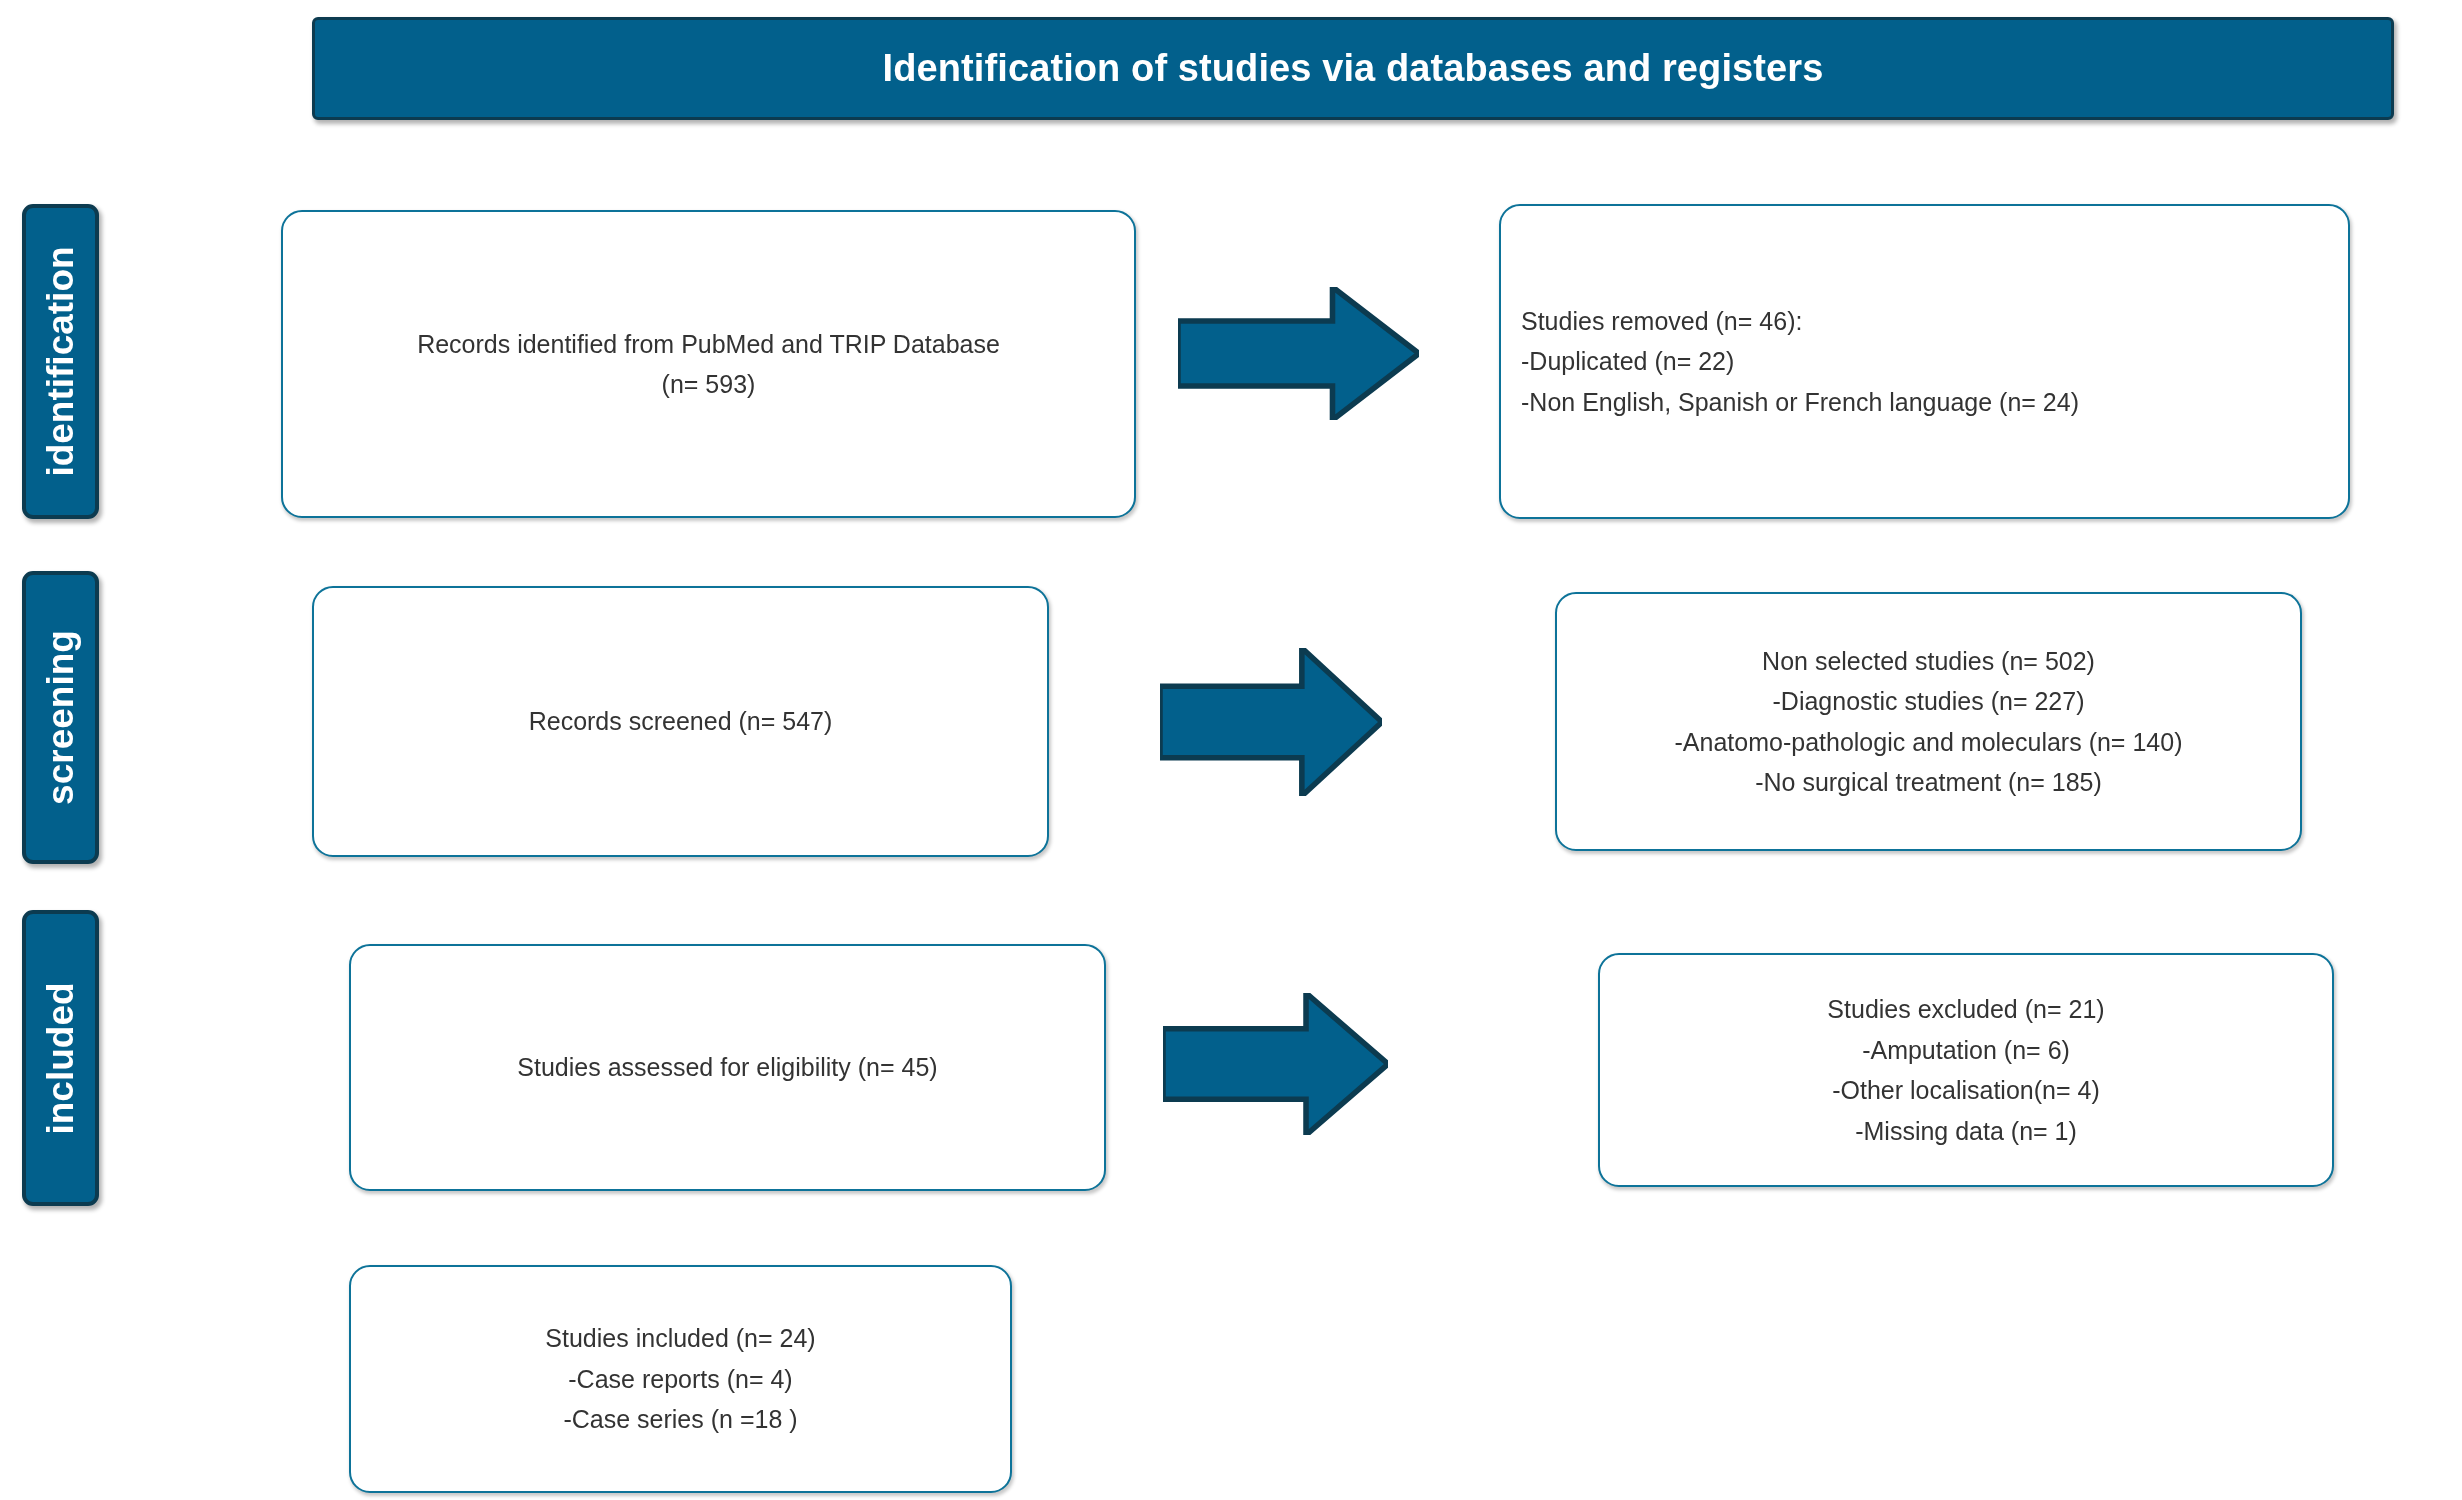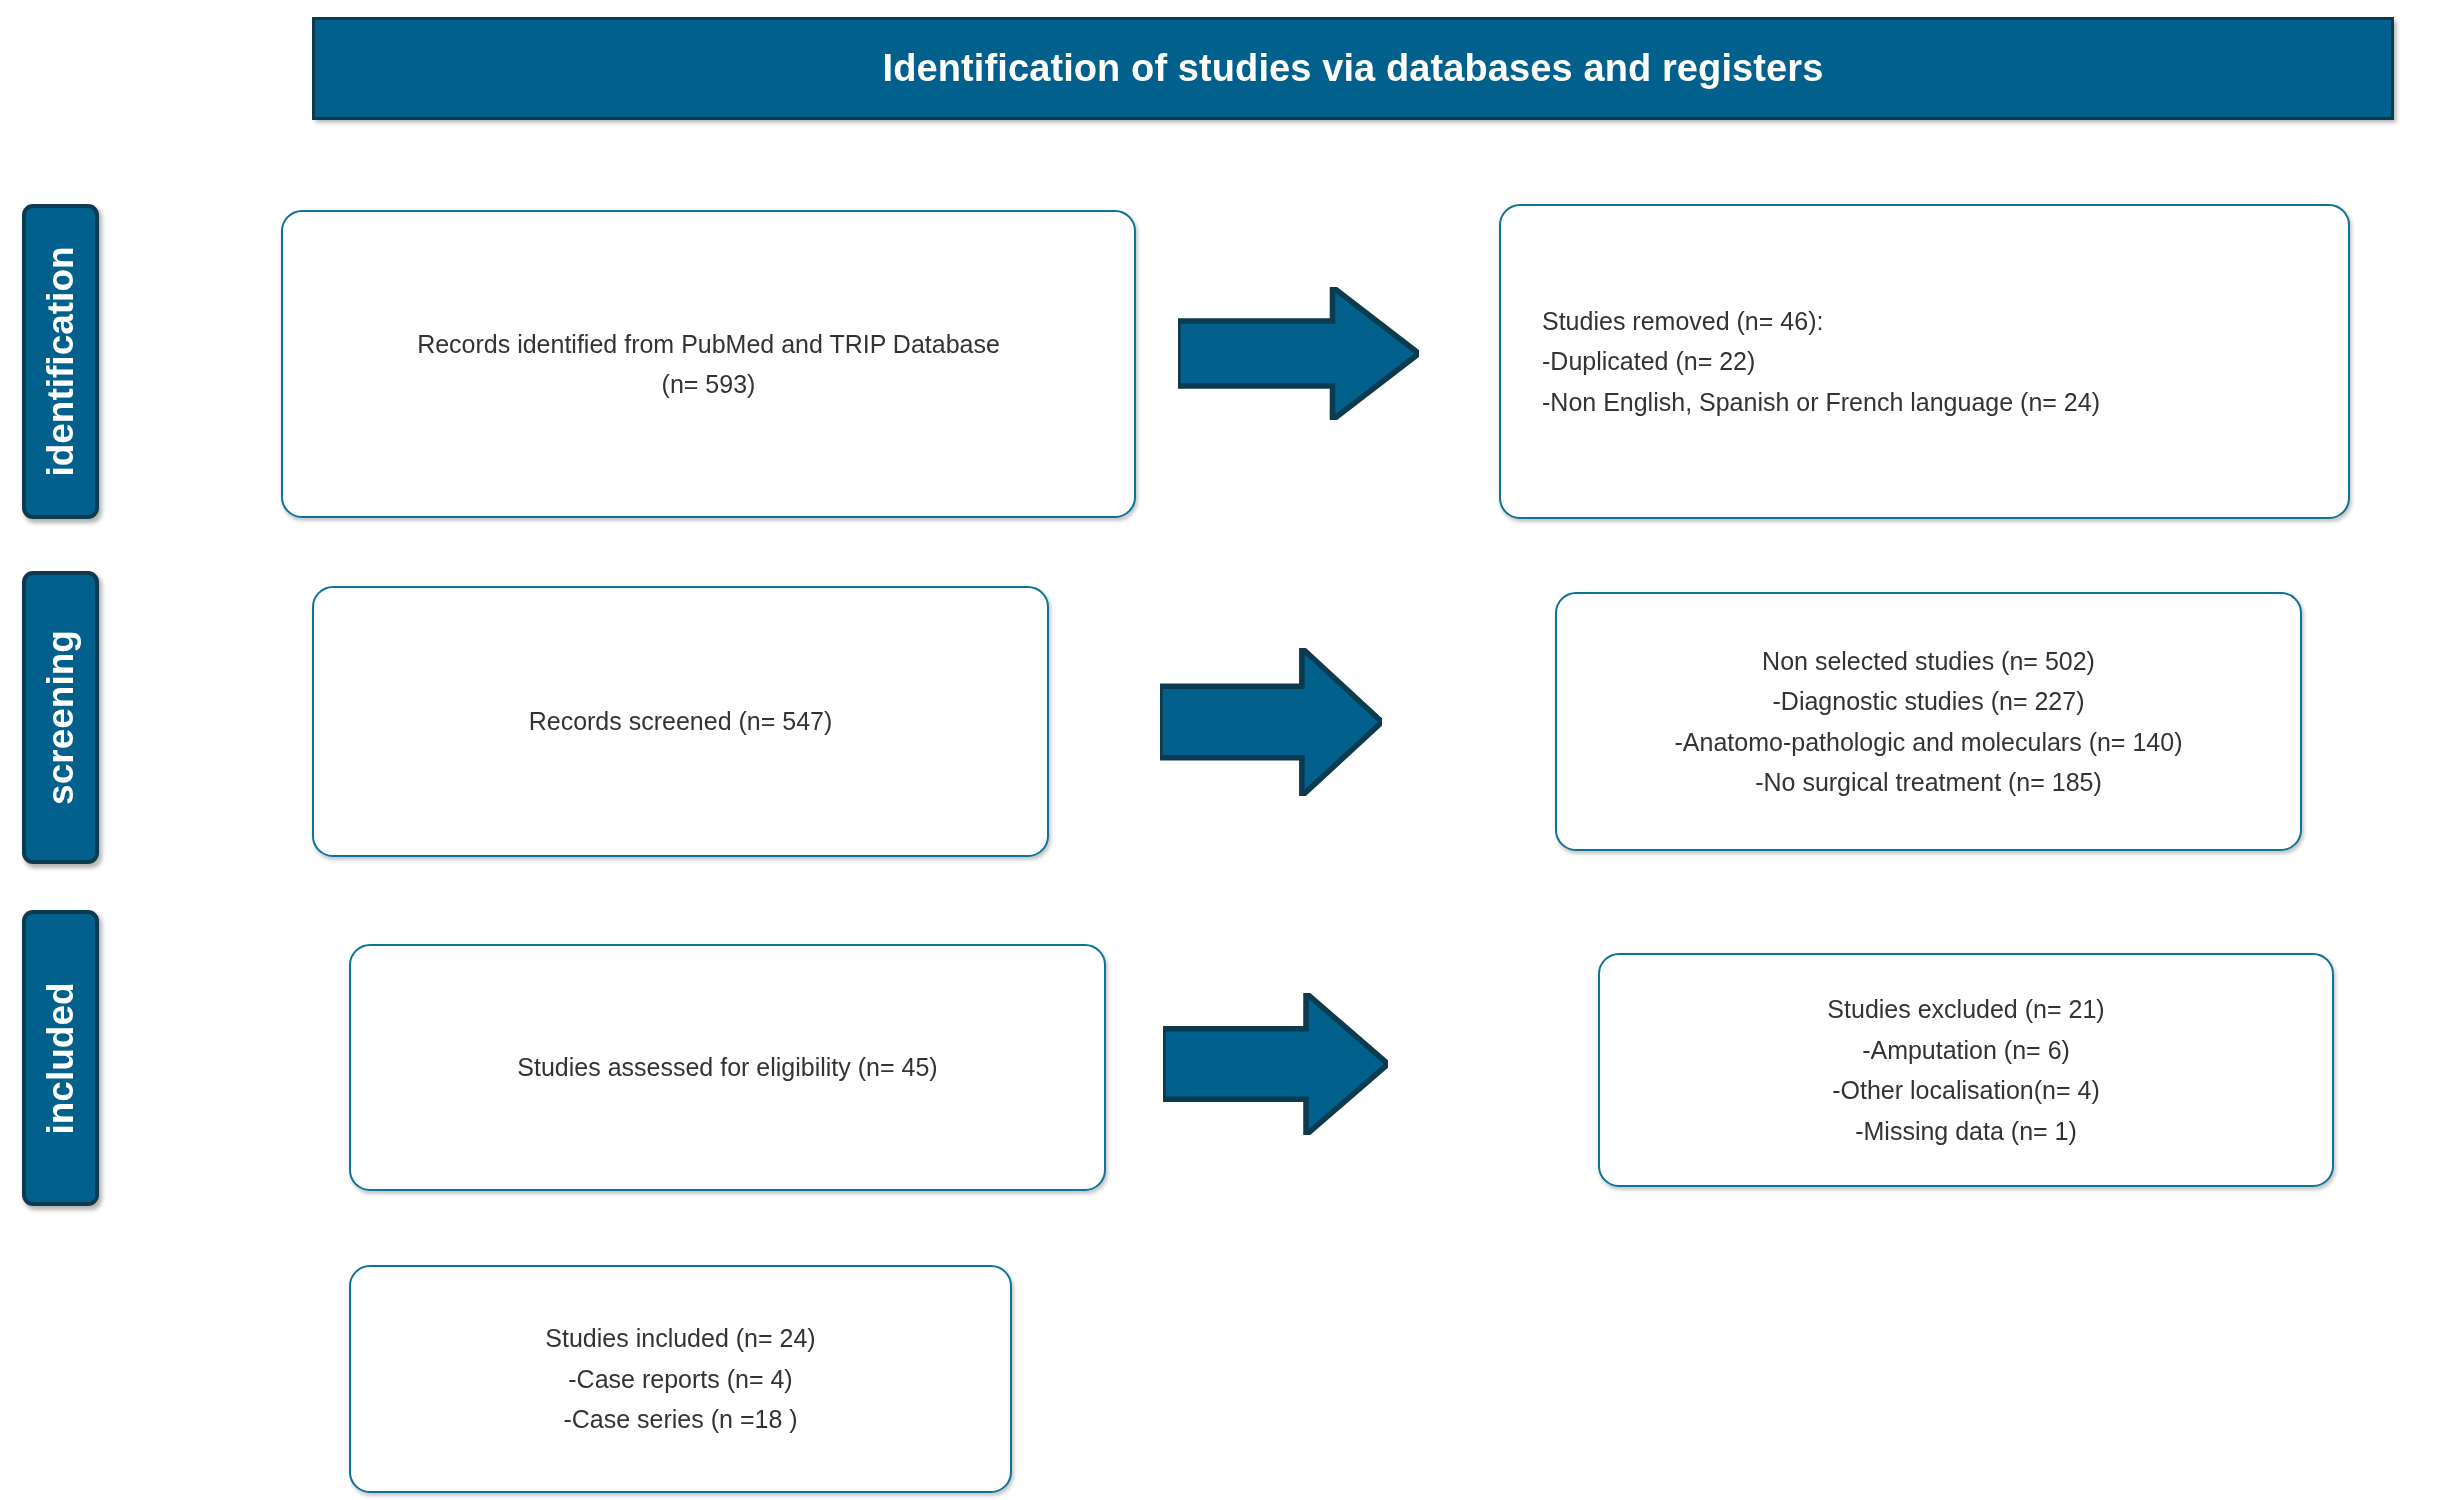--- a/index.html
+++ b/index.html
@@ -21,21 +21,21 @@
 
   
   .banner {
     position: absolute;
     left: 312px;
     top: 17.3px;
     width: 2082px;
     height: 103px;
     background: #02608C;
     border: 3.7px solid #0c3b50;
-    border-radius: 0;
+    border-radius: 6px;
     box-sizing: border-box;
     display: flex;
     align-items: center;
     justify-content: center;
     box-shadow: 2.5px 3.1px 4.3px rgba(0,0,0,0.30);
   }
   .banner-text {
     color: #ffffff;
     font-size: 38px;
     font-weight: 700;
@@ -84,21 +84,21 @@
   }
   .flow-box .btext {
     width: 100%;
     color: #333333;
     font-size: 25px;
     line-height: 1.62;
     padding: 0 21px;
     box-sizing: border-box;
   }
   .align-center .btext { text-align: center; }
-  .align-left   .btext { text-align: left; padding-left: 41px; }
+  .align-left   .btext { text-align: left; padding-left: 20px; }
 
   
   #box-records-identified { left: 281px;  top: 210px;  width: 855px; height: 308px; }
   #box-studies-removed    { left: 1499px; top: 204px;  width: 851px; height: 315px; }
   #box-records-screened   { left: 312px;  top: 586px;  width: 737px; height: 271px; }
   #box-non-selected       { left: 1555px; top: 592px;  width: 747px; height: 259px; }
   #box-assessed           { left: 349px;  top: 944px; width: 757px; height: 247px; }
   #box-excluded           { left: 1598px; top: 953px; width: 736px; height: 234px; }
   #box-included           { left: 349px;  top: 1265px; width: 663px; height: 228px; }
 

